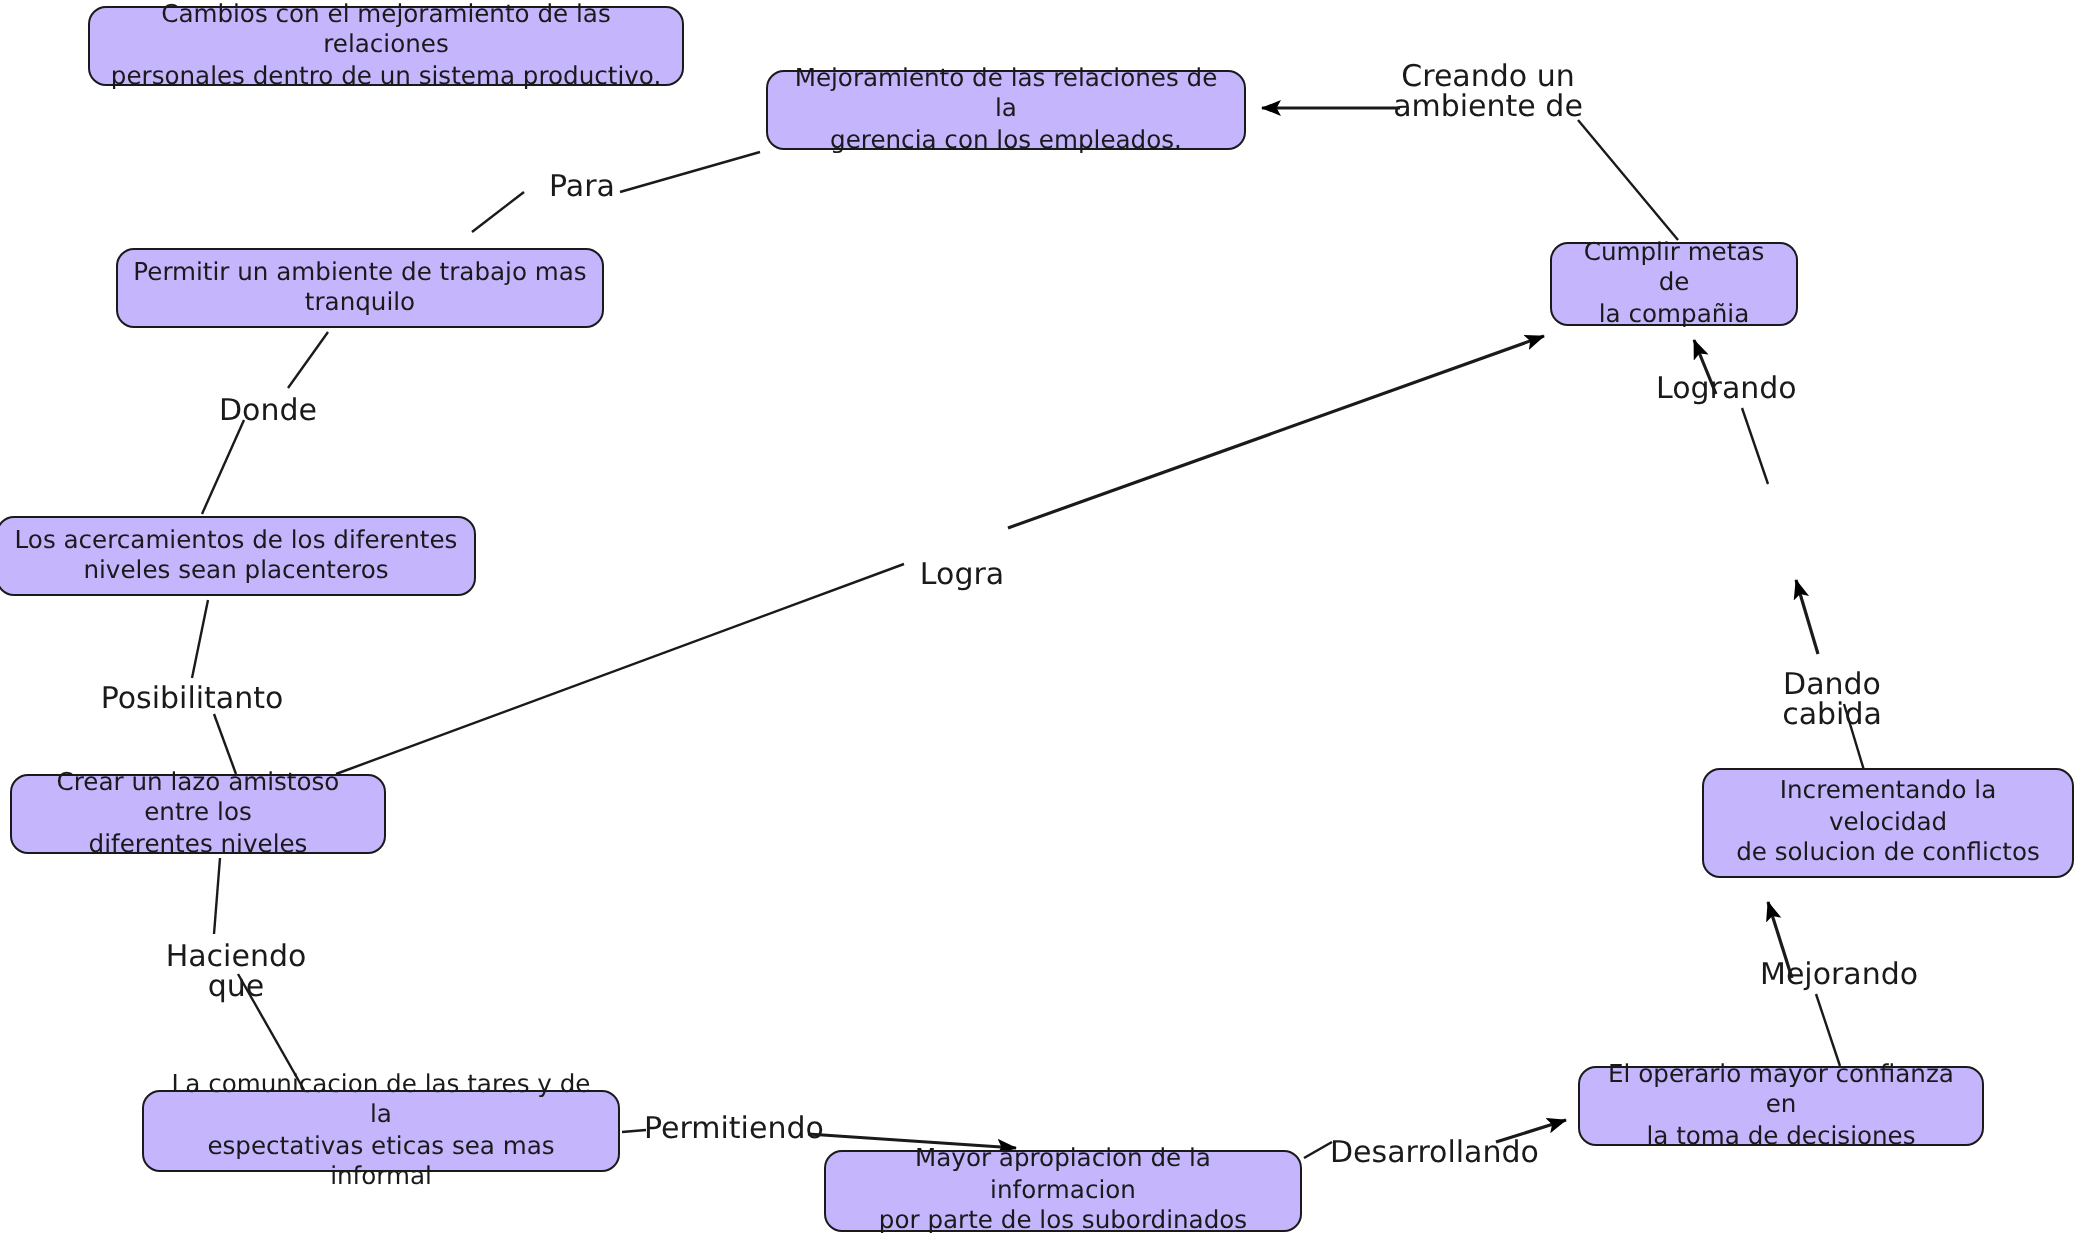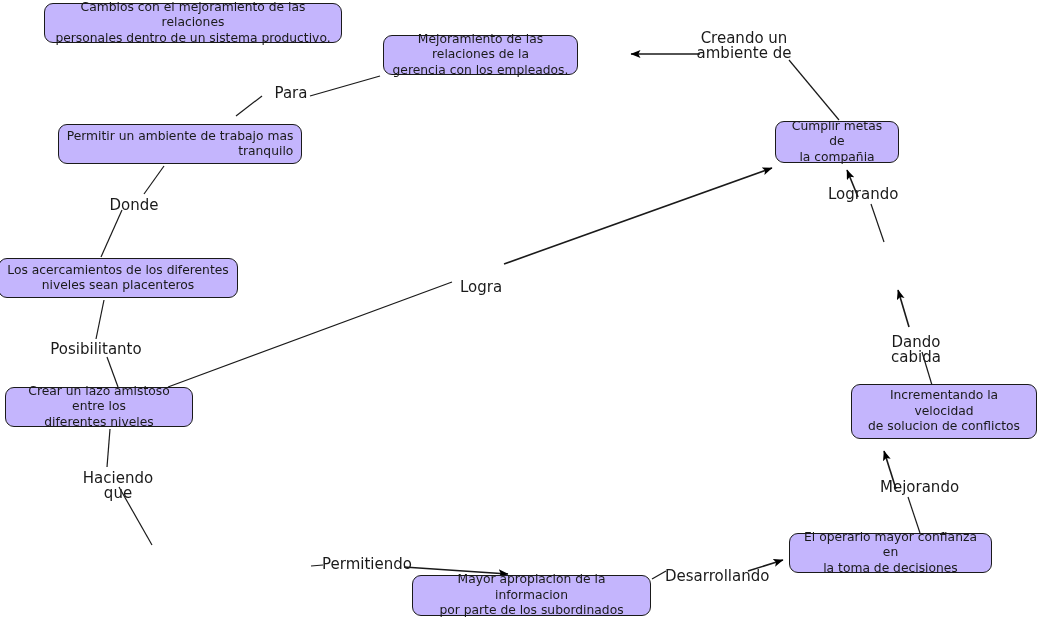--- a/index.html
+++ b/index.html
@@ -94,42 +94,44 @@
     <path d="M 311 566 L 323 565" stroke="#1a1a1a" stroke-width="1.2" fill="none"></path>
     <path d="M 404 567 L 508 574" stroke="#1a1a1a" stroke-width="1.6" fill="none" marker-end="url(#ah)"></path>
 
     <path d="M 652 579 L 666 571" stroke="#1a1a1a" stroke-width="1.2" fill="none"></path>
     <path d="M 748 571 L 783 560" stroke="#1a1a1a" stroke-width="1.6" fill="none" marker-end="url(#ah)"></path>
   </svg>
 
   <div class="node" style="left:44px;top:3px;width:298px;height:40px;">Cambios con el mejoramiento de las relaciones
 personales dentro de un sistema productivo.</div>
 
-  <div class="node" style="left:383px;top:35px;width:195px;height:40px;">Mejoramiento de las relaciones de la
+  <div class="node" style="left:383px;top:35px;width:240px;height:40px;">Mejoramiento de las relaciones de la
 gerencia con los empleados.</div>
 
   <div class="node" style="left:775px;top:121px;width:124px;height:42px;text-align:center;">Cumplir metas de
 la compañia</div>
 
-  <div class="node" style="left:58px;top:124px;width:244px;height:40px;text-align:right;">Permitir un ambiente de trabajo mas
+  <div class="node" style="left:58px;top:124px;width:244px;height:40px;">Permitir un ambiente de trabajo mas
 tranquilo</div>
 
 
   <div class="node" style="left:-2px;top:258px;width:240px;height:40px;">Los acercamientos de los diferentes
 niveles sean placenteros</div>
 
   <div class="node" style="left:5px;top:387px;width:188px;height:40px;">Crear un lazo amistoso entre los
 diferentes niveles</div>
 
   <div class="node" style="left:851px;top:384px;width:186px;height:55px;">Incrementando la velocidad
 de solucion de conflictos</div>
 
   <div class="node" style="left:789px;top:533px;width:203px;height:40px;">El operario mayor confianza en
 la toma de decisiones</div>
 
+  <div class="node" style="left:71px;top:545px;width:239px;height:41px;">La comunicacion de las tares y de la
+espectativas eticas sea mas informal</div>
 
   <div class="node" style="left:412px;top:575px;width:239px;height:41px;">Mayor apropiacion de la informacion
 por parte de los subordinados</div>
 
   <div class="edge-label" style="left:265px;top:86px;width:52px;">Para</div>
 
   <div class="edge-label" style="left:694px;top:31px;width:100px;">Creando un
 ambiente de</div>
 
   <div class="edge-label" style="left:105px;top:198px;width:58px;">Donde</div>

